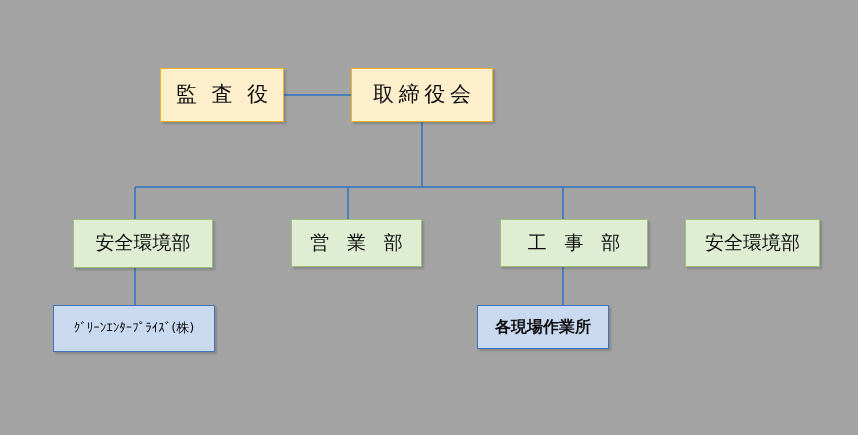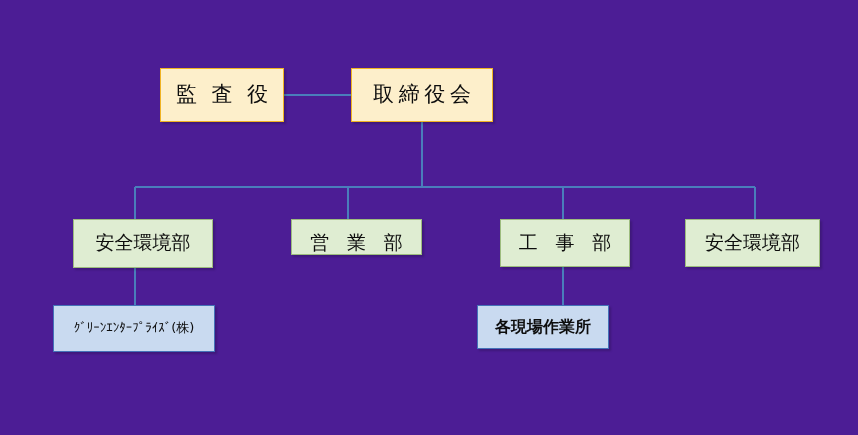--- a/index.html
+++ b/index.html
@@ -10,21 +10,21 @@
     width: 858px;
     height: 435px;
     background: #ffffff;
     font-family: "Liberation Serif", "DejaVu Serif", serif;
     overflow: hidden;
   }
   #chart-canvas {
     position: relative;
     width: 858px;
     height: 435px;
-    background: #4c1d95;
+    background: #a3a3a3;
   }
   #connector-layer {
     position: absolute;
     left: 0;
     top: 0;
     width: 858px;
     height: 435px;
     pointer-events: none;
   }
   .node {
@@ -106,25 +106,25 @@
   </div>
 
   <div class="node board" style="left:351px; top:68px; width:142px; height:54px;">
     <span class="node-label">取締役会</span>
   </div>
 
   <div class="node dept" style="left:73px; top:219px; width:140px; height:49px;">
     <span class="node-label">安全環境部</span>
   </div>
 
-  <div class="node dept spaced" style="left:291px; top:219px; width:131px; height:36px;align-items:flex-end;">
+  <div class="node dept spaced" style="left:291px; top:219px; width:131px; height:48px;">
     <span class="node-label">営 業 部</span>
   </div>
 
-  <div class="node dept spaced" style="left:500px; top:219px; width:130px; height:48px;">
+  <div class="node dept spaced" style="left:500px; top:219px; width:148px; height:48px;">
     <span class="node-label">工 事 部</span>
   </div>
 
   <div class="node dept" style="left:685px; top:219px; width:135px; height:48px;">
     <span class="node-label">安全環境部</span>
   </div>
 
   <div class="node sub narrow" style="left:53px; top:305px; width:162px; height:47px;">
     <span class="node-label">ｸﾞﾘｰﾝｴﾝﾀｰﾌﾟﾗｲｽﾞ(株)</span>
   </div>

